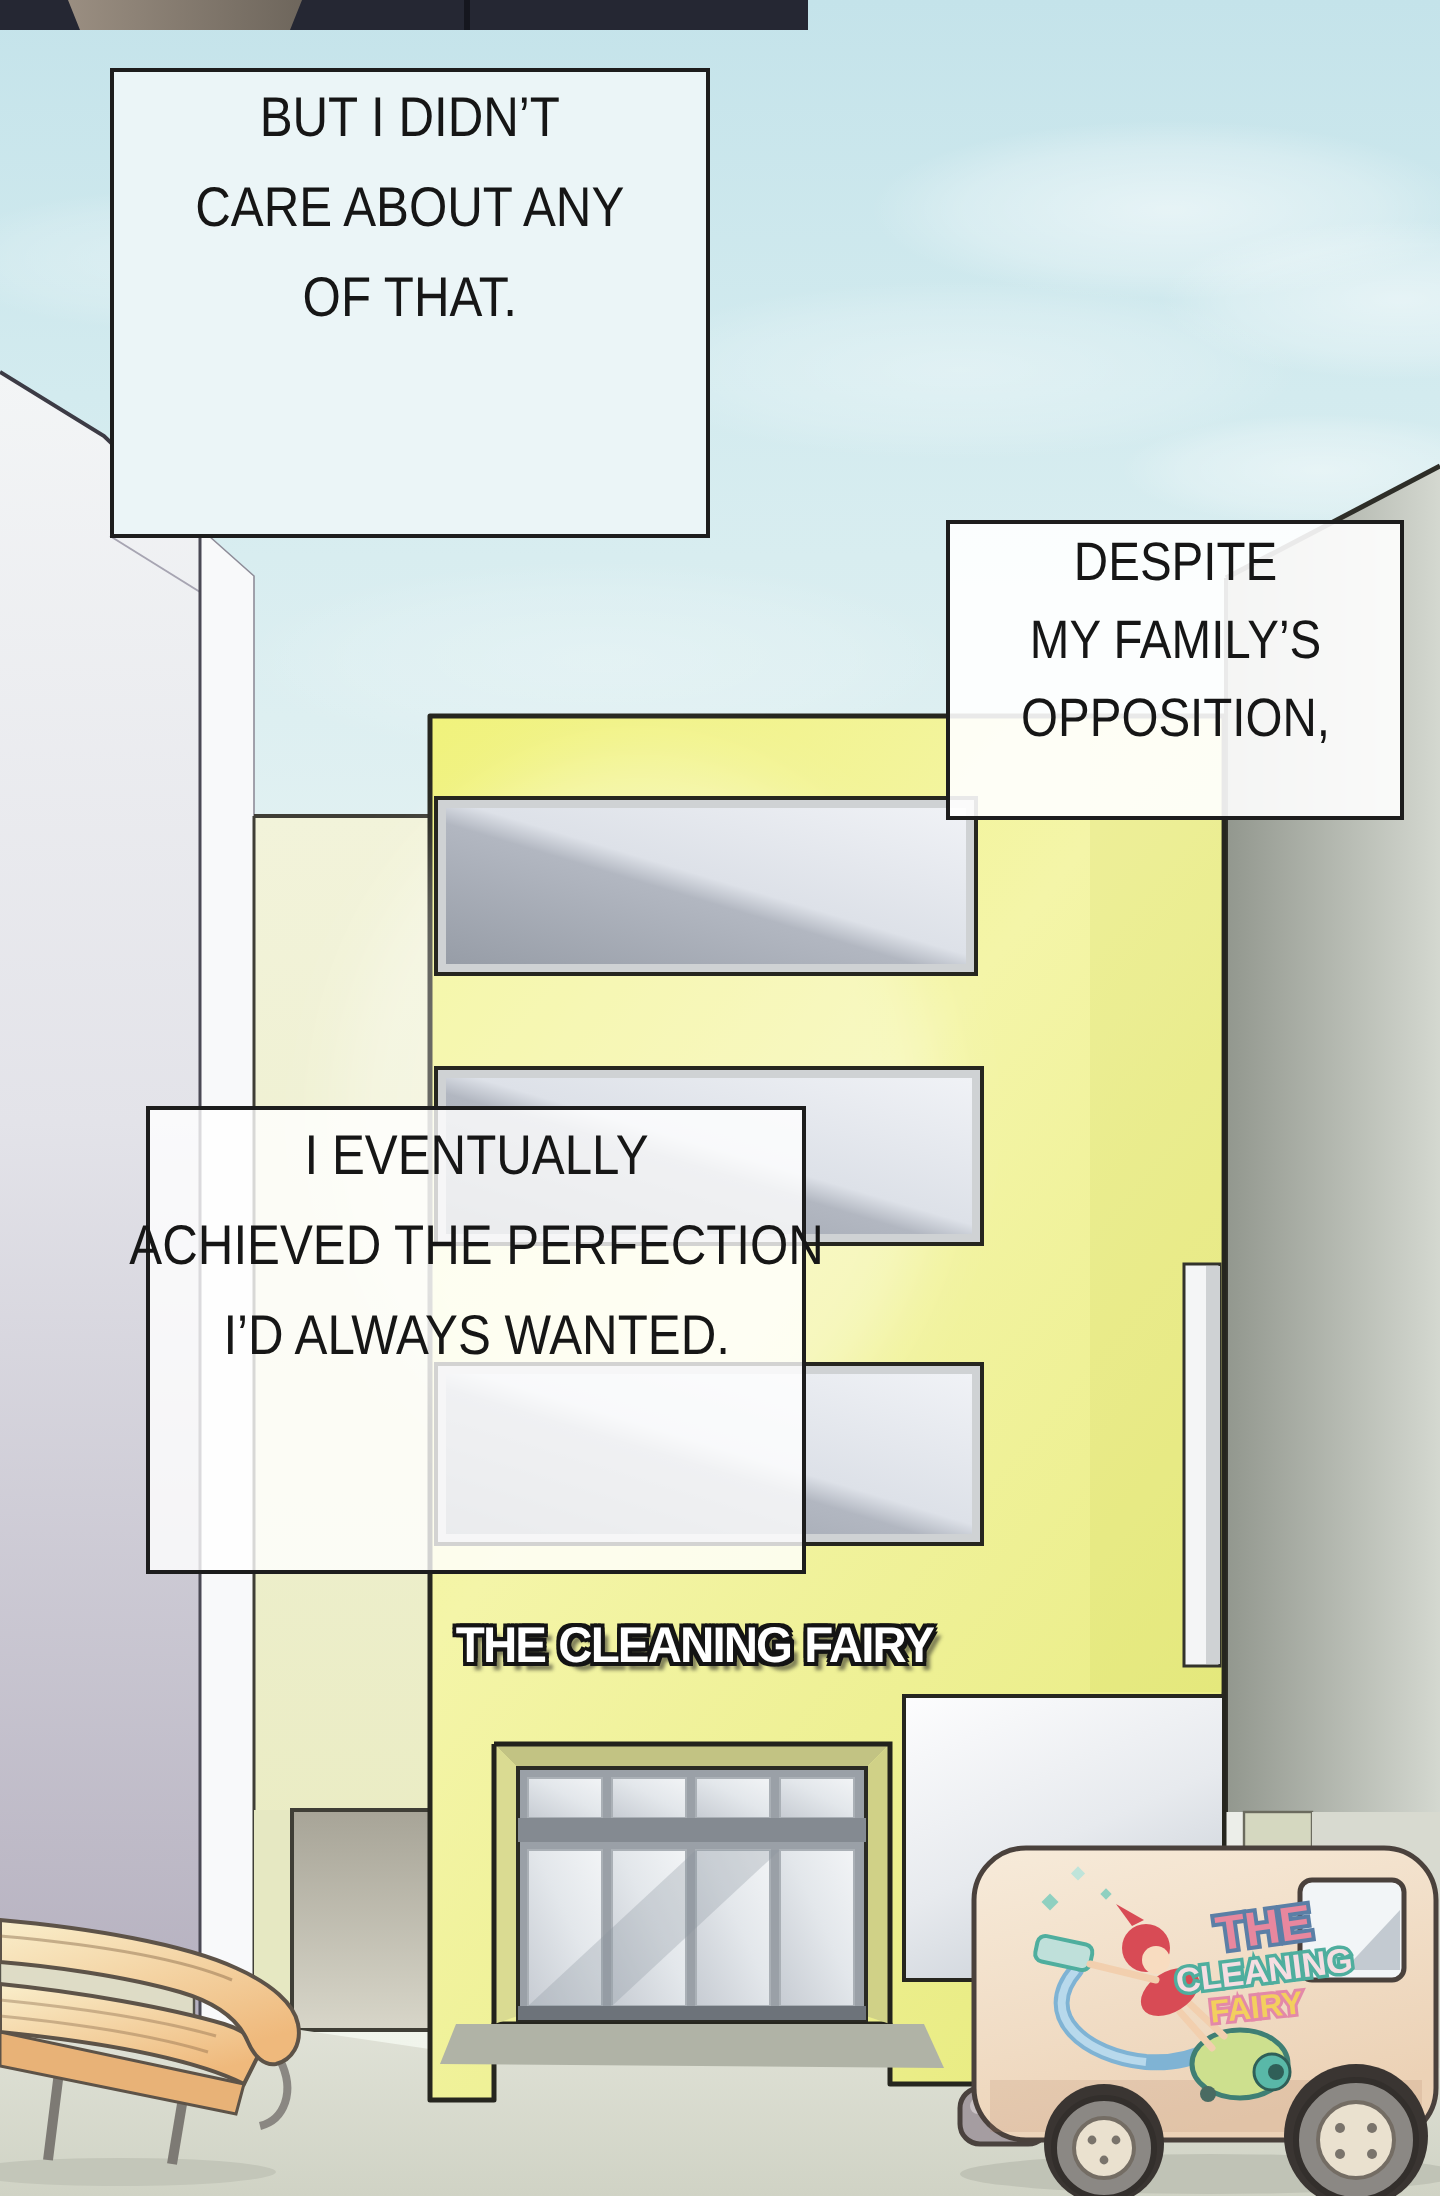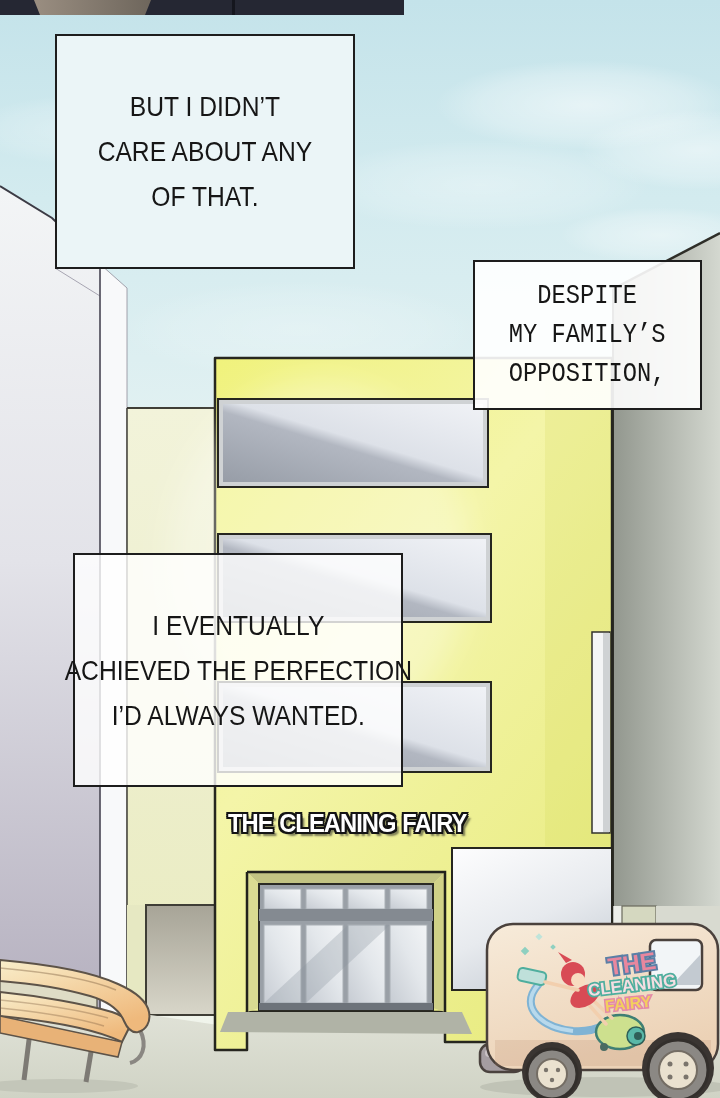--- a/index.html
+++ b/index.html
@@ -2,28 +2,28 @@
 <html><head>
 <meta charset="utf-8">
 <style>
   html,body{margin:0;padding:0;background:#ffffff;}
   .canvas{position:relative;width:720px;height:1098px;overflow:hidden;
           font-family:"Liberation Sans",sans-serif;}
   .sky{position:absolute;inset:0;
        background:linear-gradient(180deg,#c4e3ea 0%,#d3ebef 18%,#e2f1f2 40%,#edf5f0 65%,#f1f4ea 100%);}
   svg.scene{position:absolute;left:0;top:0;}
 
-  .caption{position:absolute;border:2px solid #1d1d1d;display:flex;align-items:center;
+  .caption{position:absolute;border:2px solid #1d1d1d;display:flex;
            justify-content:center;text-align:center;color:#161616;box-sizing:border-box;}
   .cap-lines{transform:scaleX(.88);}
   .cap-lines span{display:block;white-space:nowrap;}
   .caption1{left:55px;top:34px;width:300px;height:235px;background:#ebf5f7;
             font-size:28px;line-height:45px;}
   .caption2{left:473px;top:260px;width:229px;height:150px;background:rgba(255,255,255,.90);
-            font-size:27px;line-height:39px;font-family:Liberation Mono, monospace;}
+            font-size:27px;line-height:39px;}
   .caption3{left:73px;top:511px;width:330px;height:234px;background:rgba(255,255,255,.80);
             font-size:28px;line-height:45px;margin-top:42px;}
 
   .sign{position:absolute;left:222px;top:809px;width:236px;text-align:center;
         font-weight:bold;font-size:25px;letter-spacing:-1px;word-spacing:1px;color:#ffffff;
         transform:scaleX(.95);white-space:nowrap;
         text-shadow:2px 0 #141414,-2px 0 #141414,0 2px #141414,0 -2px #141414,
                     2px 2px #141414,-2px -2px #141414,2px -2px #141414,-2px 2px #141414,
                     4px 4px 2px rgba(30,30,30,.55);}
   text.logo{font-family:"Liberation Sans",sans-serif;font-weight:bold;}

